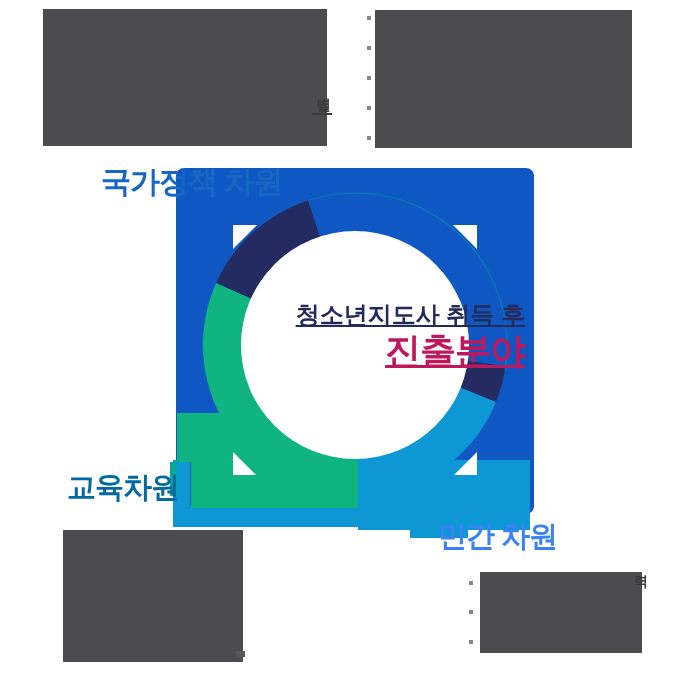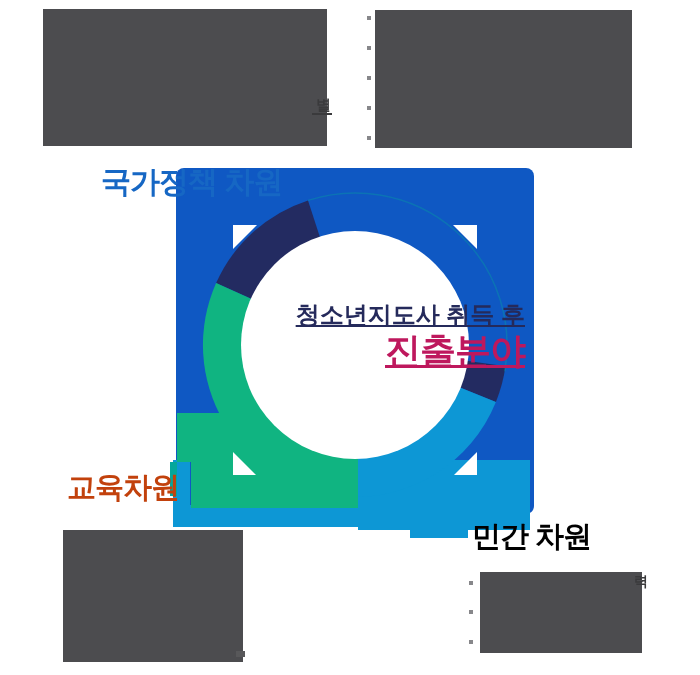--- a/index.html
+++ b/index.html
@@ -54,22 +54,22 @@
     <path d="M233,475 v-23 l23,23 Z" fill="#ffffff"></path>
     <path d="M477,475 v-23 l-23,23 Z" fill="#ffffff"></path>
 
     <circle cx="355" cy="345" r="114" fill="#FFFFFF"></circle>
   </svg>
 
   <div class="center-text" style="top: 303px; font-size: 24px; font-weight: 700; color: rgb(37, 42, 91);">청소년지도사 취득 후</div>
   <div class="center-text" style="top: 333px; font-size: 36px; font-weight: 900; letter-spacing: -1px; color: #be185d;">진출분야</div>
 
   <div class="label" style="left: 54px; top: 167px; font-size: 30px; color: rgb(22, 103, 196); margin-left: 47px;">국가정책 차원</div>
-  <div class="label" style="left: 67px; top: 473px; font-size: 29px; color: #c2410c;">교육차원</div>
-  <div class="label" style="left: 472px; top: 522px; font-size: 29px; color: #000000;">민간 차원</div>
+  <div class="label" style="left: 67px; top: 473px; font-size: 29px; color: #0369a1;">교육차원</div>
+  <div class="label" style="left: 438px; top: 522px; font-size: 29px; color: #3b82f6;">민간 차원</div>
 
   <div class="panel" style="left: 43px; top: 9px; width: 284px; height: 137px; background: rgb(76, 76, 79);"></div>
   <div class="panel" style="left: 375px; top: 10px; width: 257px; height: 138px; background: rgb(76, 76, 79);"></div>
   <div class="panel" style="left: 63px; top: 530px; width: 180px; height: 132px; background: rgb(76, 76, 79);"></div>
   <div class="panel" style="left: 480px; top: 572px; width: 162px; height: 81px; background: rgb(76, 76, 79);"></div>
 
   <div class="bullet" style="left: 367px; top: 16px; background: rgb(135, 135, 138);"></div>
   <div class="bullet" style="left: 367px; top: 46px; background: rgb(135, 135, 138);"></div>
   <div class="bullet" style="left: 367px; top: 76px; background: rgb(135, 135, 138);"></div>
   <div class="bullet" style="left: 367px; top: 106px; background: rgb(135, 135, 138);"></div>

